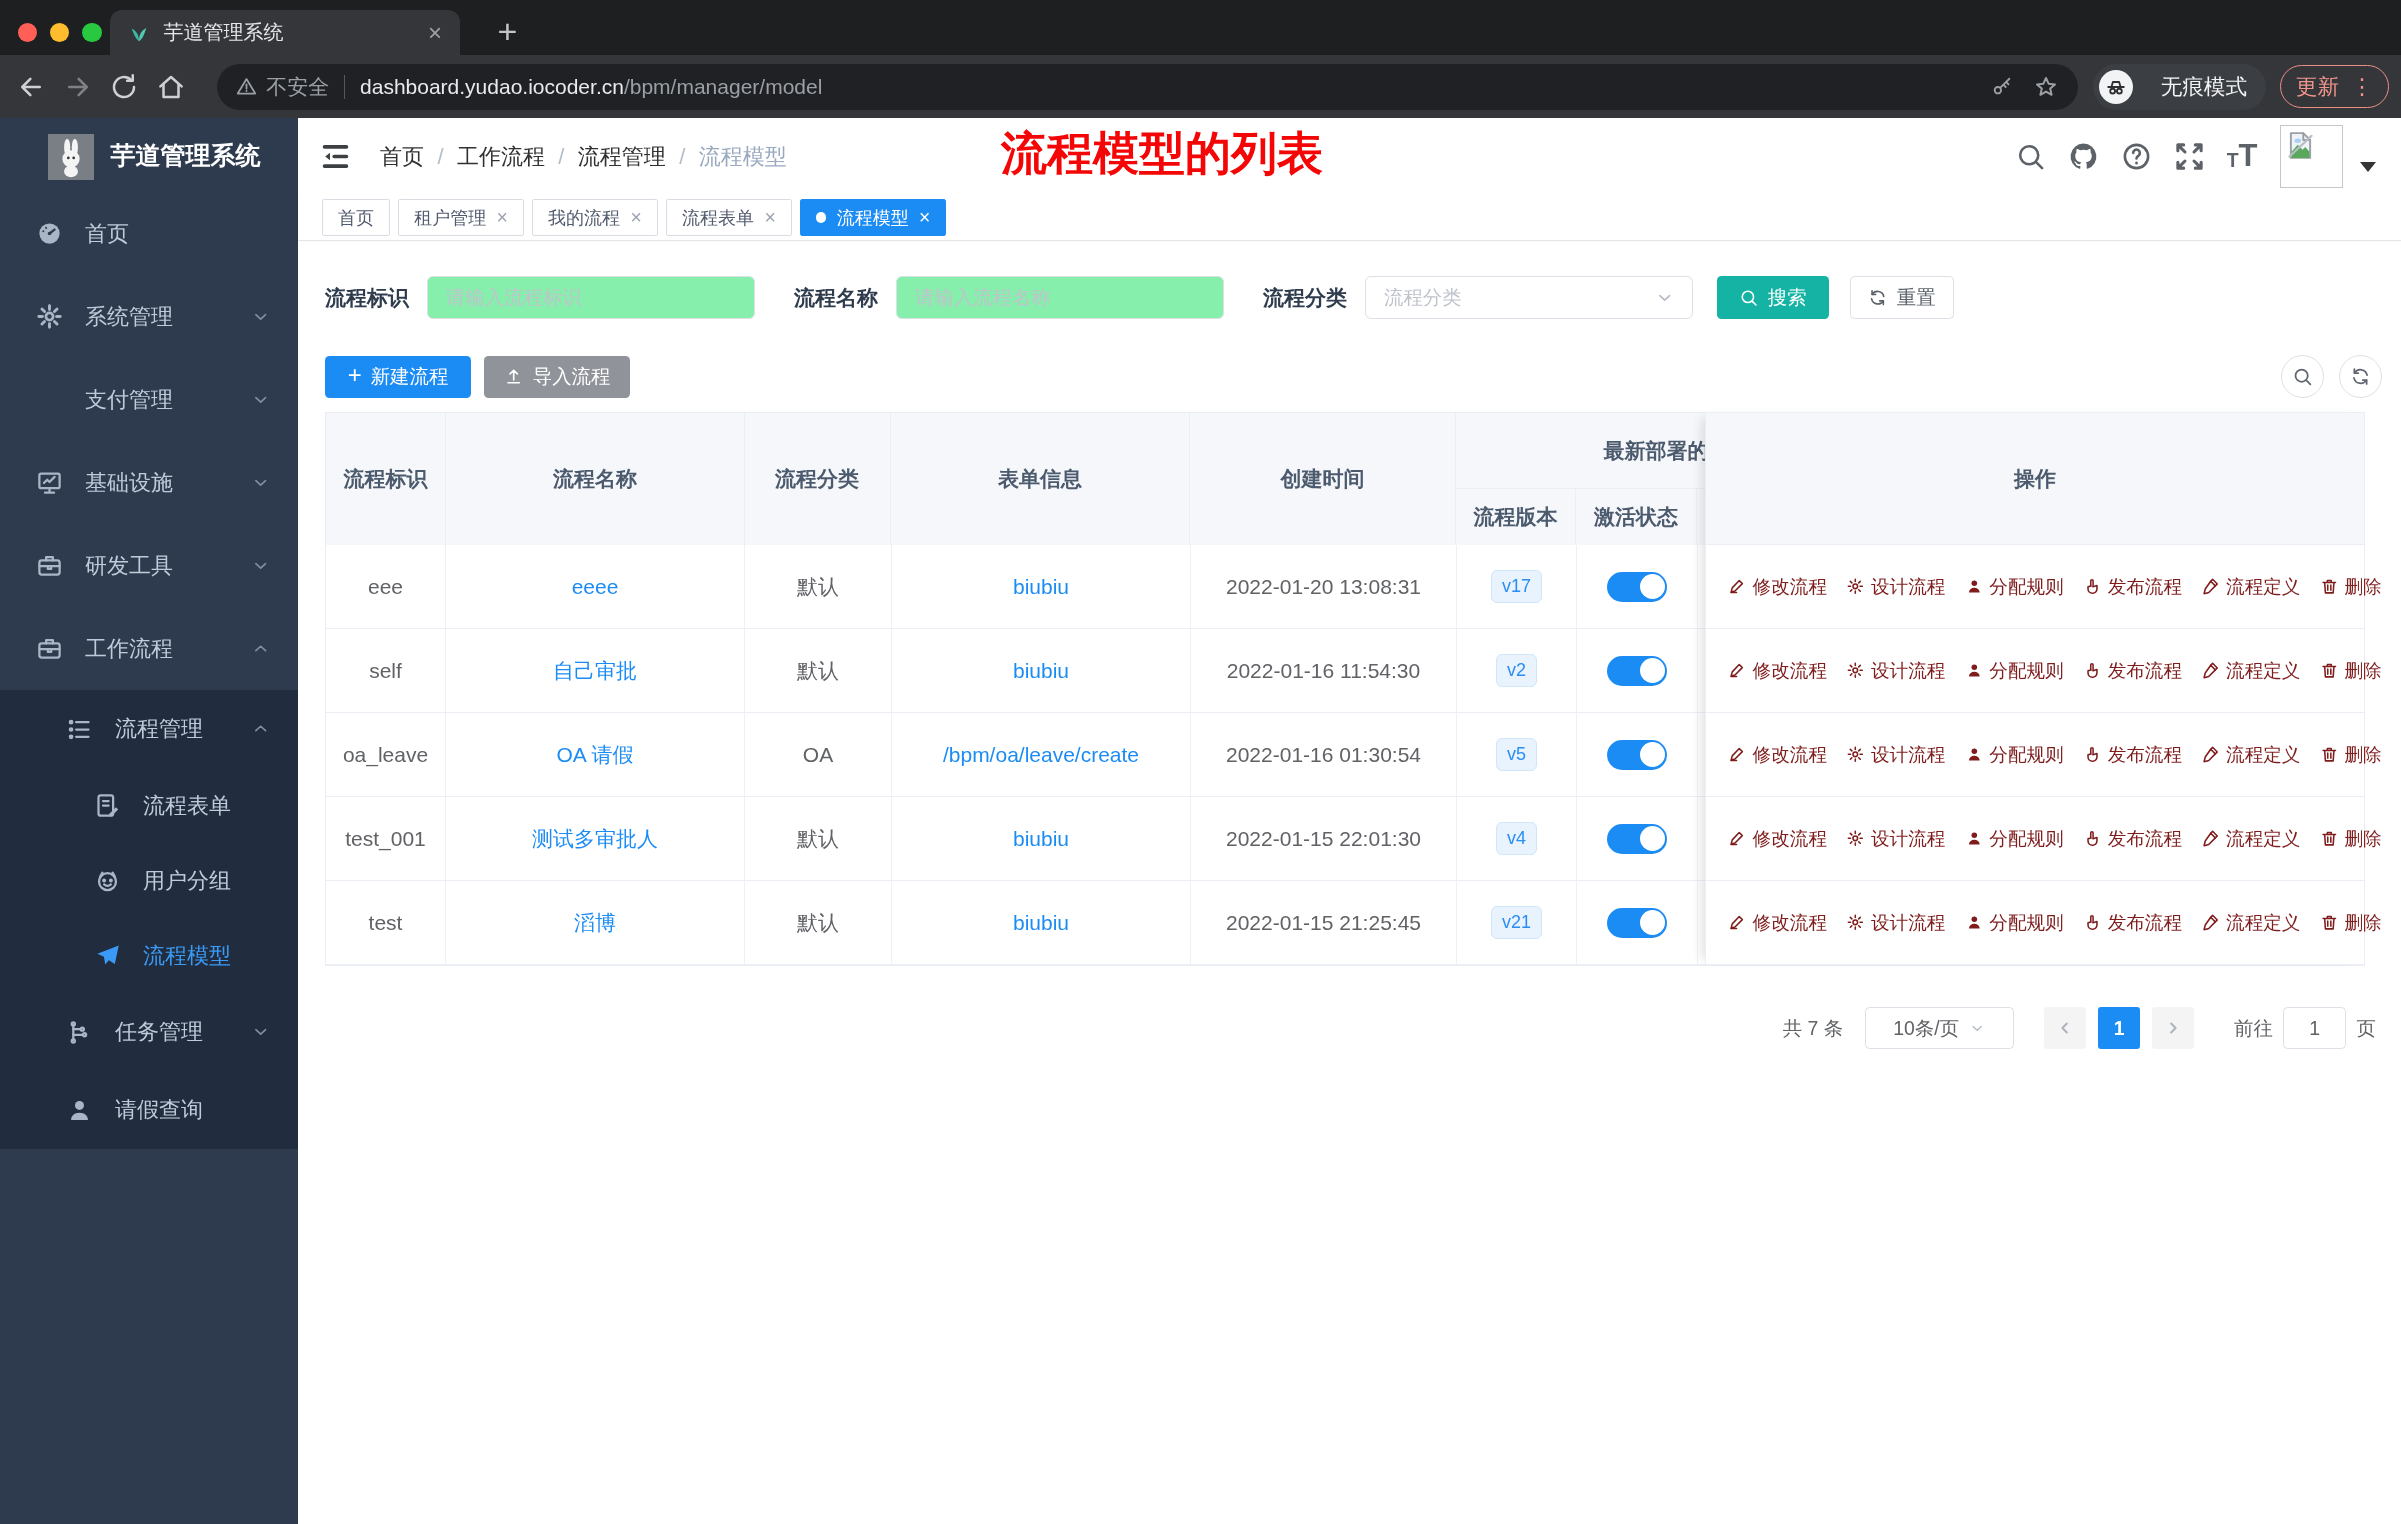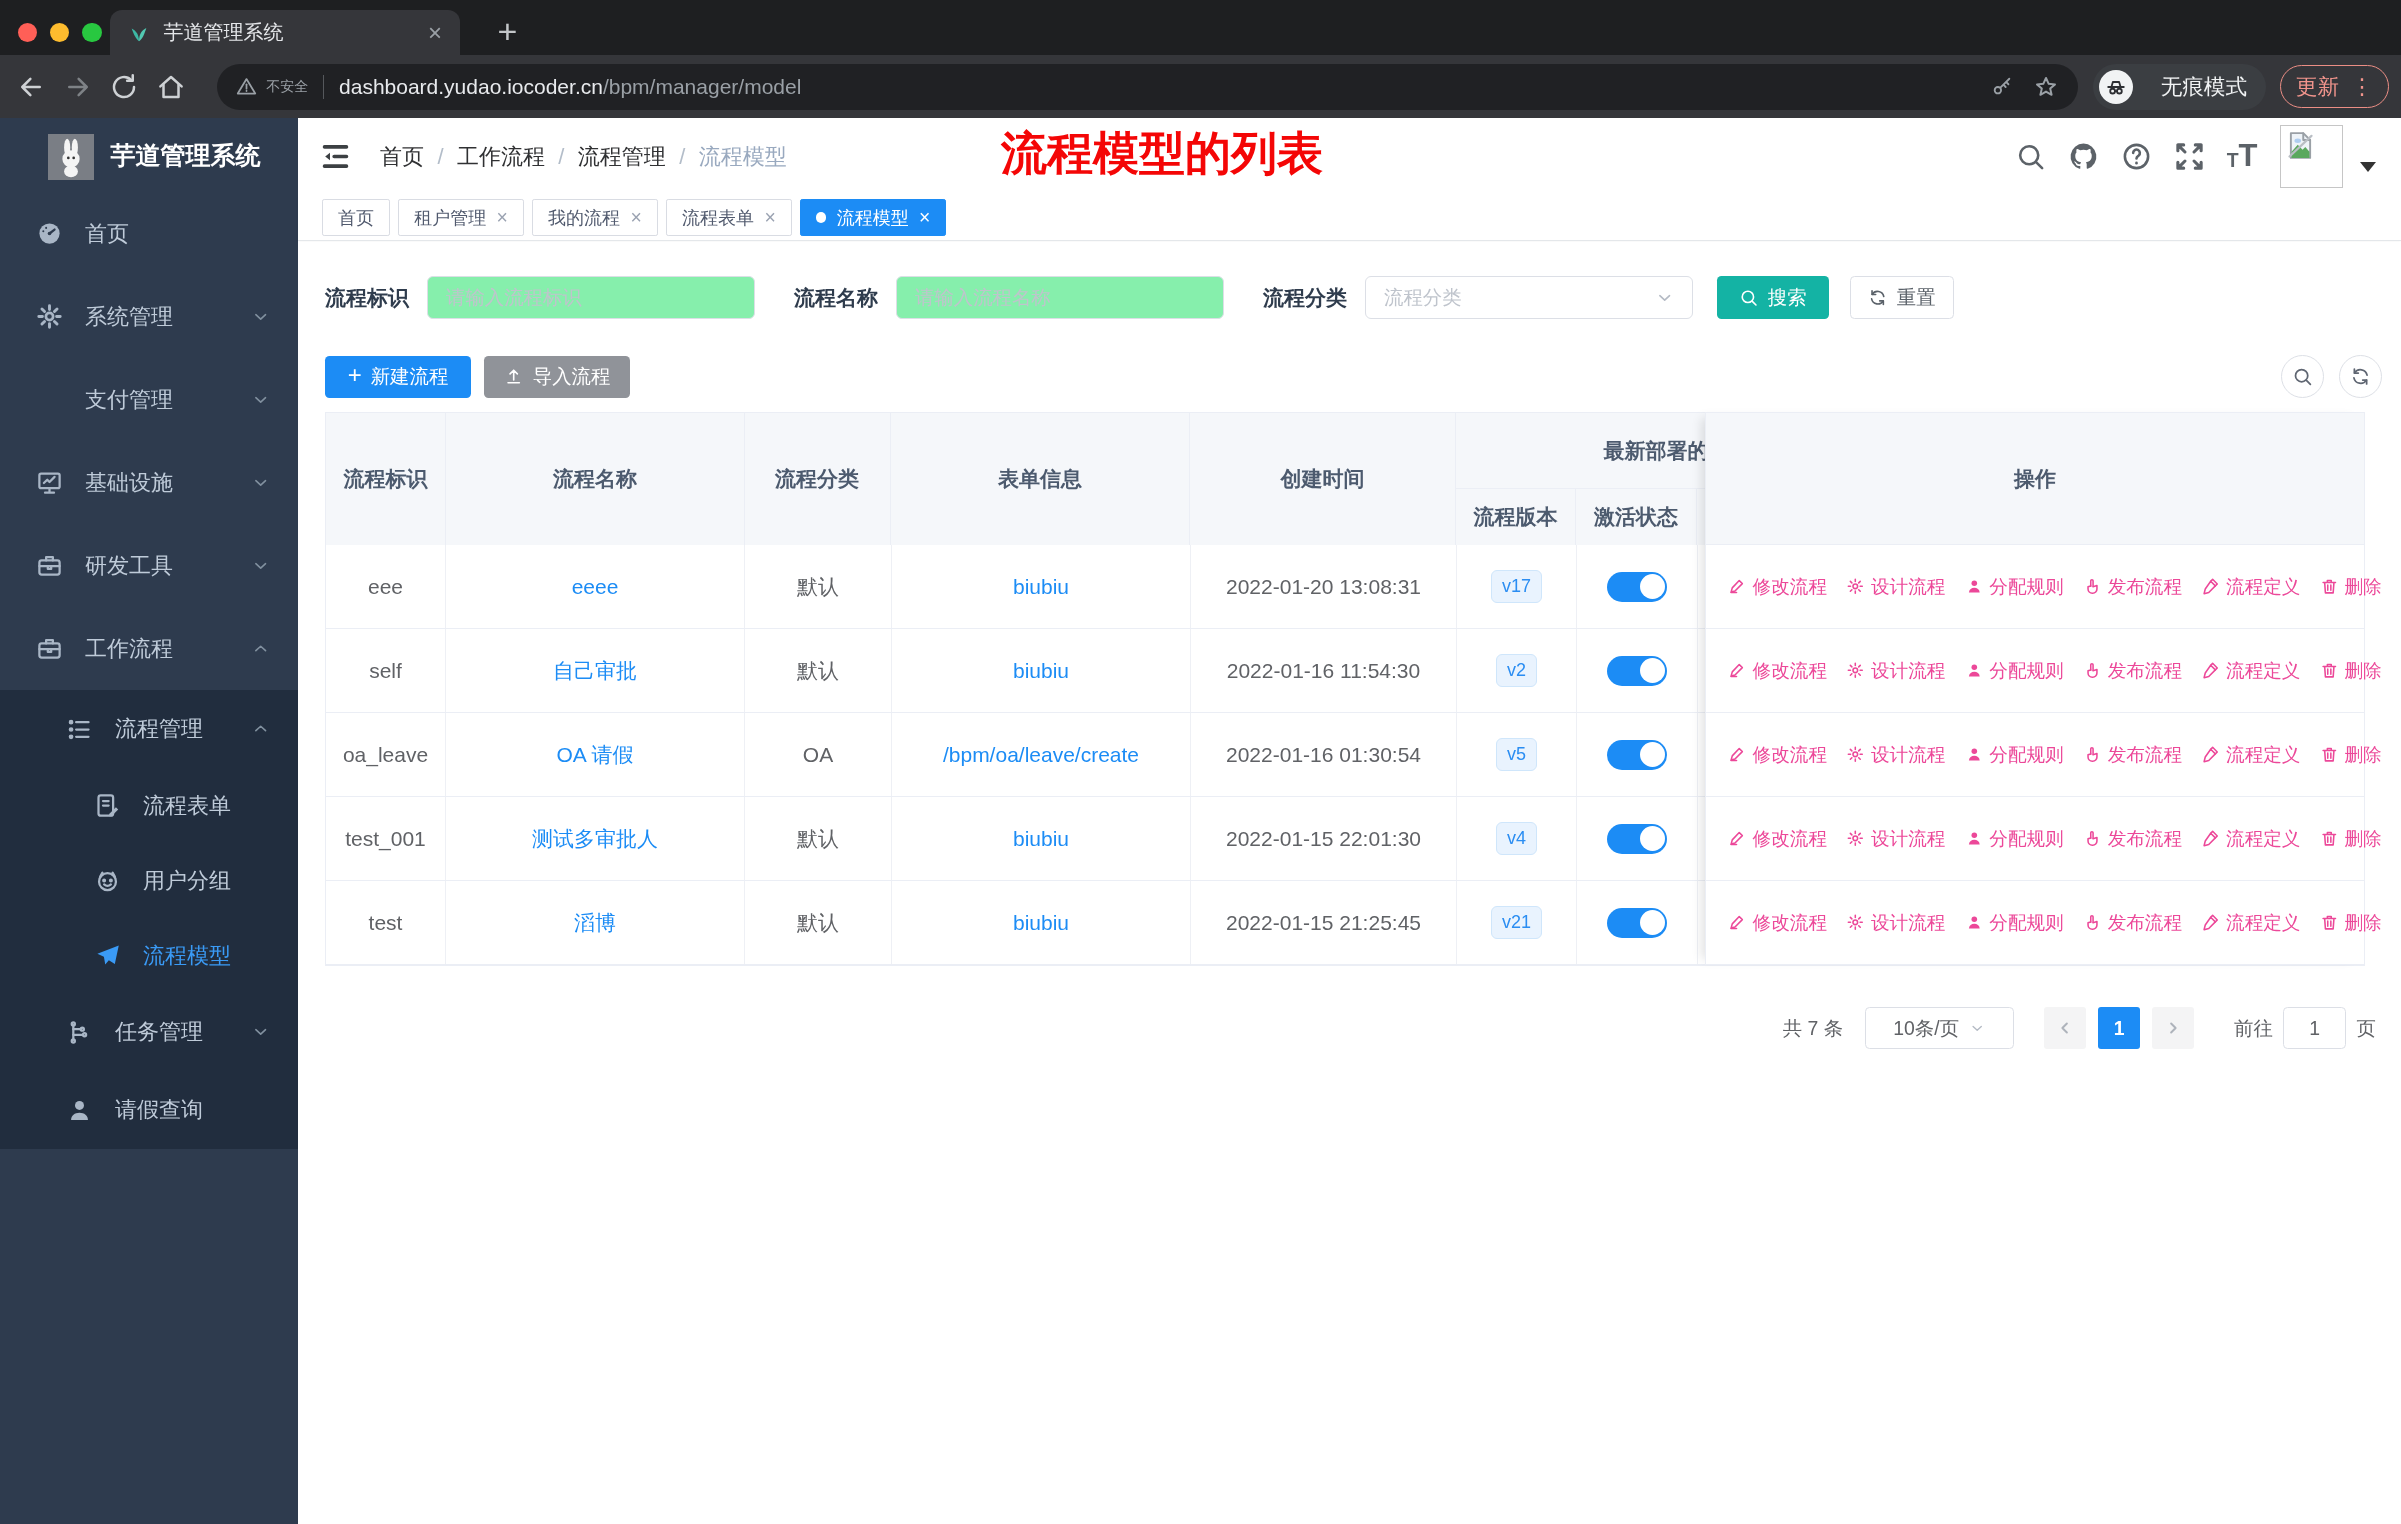--- a/index.html
+++ b/index.html
@@ -16,21 +16,21 @@
   .chrome-tab{position:absolute;left:110px;top:10.4px;width:350px;height:45px;background:#35363a;border-radius:12px 12px 0 0;display:flex;align-items:center;padding:0 18px;color:#e4e6e9}
   .tab-favicon{width:22px;height:22px}
   .tab-title{font-size:20px;margin-left:13.4px;white-space:nowrap}
   .tab-close{margin-left:auto;font-size:24px;color:#9aa0a6;line-height:1}
   .newtab{position:absolute;left:485px;top:9px;width:45px;height:45px;color:#c3c6c9;font-size:34px;display:flex;align-items:center;justify-content:center}
   .toolbar{position:absolute;top:55px;left:0;right:0;height:63px;background:#35363a;display:flex;align-items:center;padding:0 12px 0 16.4px}
   .nav-ic{width:30px;height:30px;color:#ced1d4;margin-right:16.4px;flex:none}
   .nav-ic.dim{color:#7e8286}
   .url-pill{flex:1;height:46px;border-radius:23px;background:#202124;display:flex;align-items:center;padding:0 19.4px;margin:0 15px;min-width:0}
   .warn-ic{width:21px;height:21px;color:#9aa0a6;flex:none}
-  .sec-text{font-size:14px;color:#9aa0a6;margin-left:9px;white-space:nowrap}
+  .sec-text{font-size:21px;color:#9aa0a6;margin-left:9px;white-space:nowrap}
   .pill-div{width:0.7px;height:24px;background:#55585c;margin:0 15px;flex:none}
   .url-text{font-size:21px;color:#e8eaed;white-space:nowrap;overflow:hidden}
   .url-path{color:#9aa0a6}
   .key-ic{width:22px;height:22px;color:#9aa0a6;margin-left:auto;flex:none}
   .star-ic{width:24px;height:24px;color:#9aa0a6;margin-left:21px;flex:none}
   .incog{height:46px;border-radius:23px;background:#3b3e42;display:flex;align-items:center;gap:28px;padding:0 19.4px 0 6px;flex:none}
   .incog-circle{width:34px;height:34px;border-radius:50%;background:#f1f3f4;display:flex;align-items:center;justify-content:center}
   .incog-circle .icon{width:22px;height:22px;color:#2d2f33}
   .incog-label{font-size:21.6px;color:#f1f3f4;white-space:nowrap}
   .update-pill{height:43px;border-radius:21.6px;border:1.5px solid #ec8e85;color:#f1948c;display:flex;align-items:center;gap:12px;padding:0 15px;margin-left:13.4px;flex:none}
@@ -107,21 +107,21 @@
   .trow:last-child{border-bottom:0.7px solid #ebeef5}
   .td{display:flex;align-items:center;justify-content:center;font-size:21px;color:#606266;border-right:0.7px solid #eef0f5;white-space:nowrap;overflow:hidden}
   .td.filler{border-right:none}
   .link{color:#1c8cf5;cursor:pointer}
   .vbadge{display:inline-flex;align-items:center;height:33px;padding:0 10.4px;border-radius:6px;background:#e9f3fe;border:0.7px solid #cfe6fb;color:#2a8df2;font-size:18px}
   .switch{width:60px;height:30px;border-radius:15px;background:#1c8cf5;position:relative;cursor:pointer}
   .switch::after{content:'';position:absolute;right:2.2px;top:2.2px;width:25px;height:25px;border-radius:50%;background:#fff}
   .op-col{position:absolute;left:1380px;top:0;width:660px;height:553px;background:#fff;border-left:0.7px solid #ebeef5;box-shadow:-9px 0 10.4px -6px rgba(0,0,0,.12)}
   .op-head{height:133px;background:#f5f7fa;border-bottom:0.7px solid #ebeef5;display:flex;align-items:center;justify-content:center;font-size:21px;font-weight:bold;color:#4c5a6e;border-top:0.7px solid #ebeef5;border-right:0.7px solid #ebeef5}
   .op-row{height:84px;border-bottom:0.7px solid #ebeef5;border-right:0.7px solid #ebeef5;display:flex;align-items:center;padding-left:22px;gap:19.4px;background:#fff}
-  .op-link{display:flex;align-items:center;gap:6px;color:#ec4899;font-size:18.6px;cursor:pointer;white-space:nowrap}
+  .op-link{display:flex;align-items:center;gap:6px;color:#7f1d1d;font-size:18.6px;cursor:pointer;white-space:nowrap}
   .op-link .icon{width:18.6px;height:18.6px}
 
   
   .pagination{position:absolute;top:765px;right:25px;height:42px;display:flex;align-items:center;font-size:19.4px;color:#606266}
   .pg-total{margin-right:22px;white-space:nowrap}
   .pg-size{width:149px;height:42px;border:0.7px solid #dcdfe6;border-radius:4.5px;display:flex;align-items:center;justify-content:center;gap:10.4px;color:#606266}
   .pg-size .icon{width:16.4px;height:16.4px;color:#b4bac4}
   .pg-btn{width:42px;height:42px;border-radius:3px;background:#f4f4f5;color:#aeb3bb;display:flex;align-items:center;justify-content:center;margin-left:12px}
   .pg-btn .icon{width:18px;height:18px}
   .pg-btn.first{margin-left:30px}

